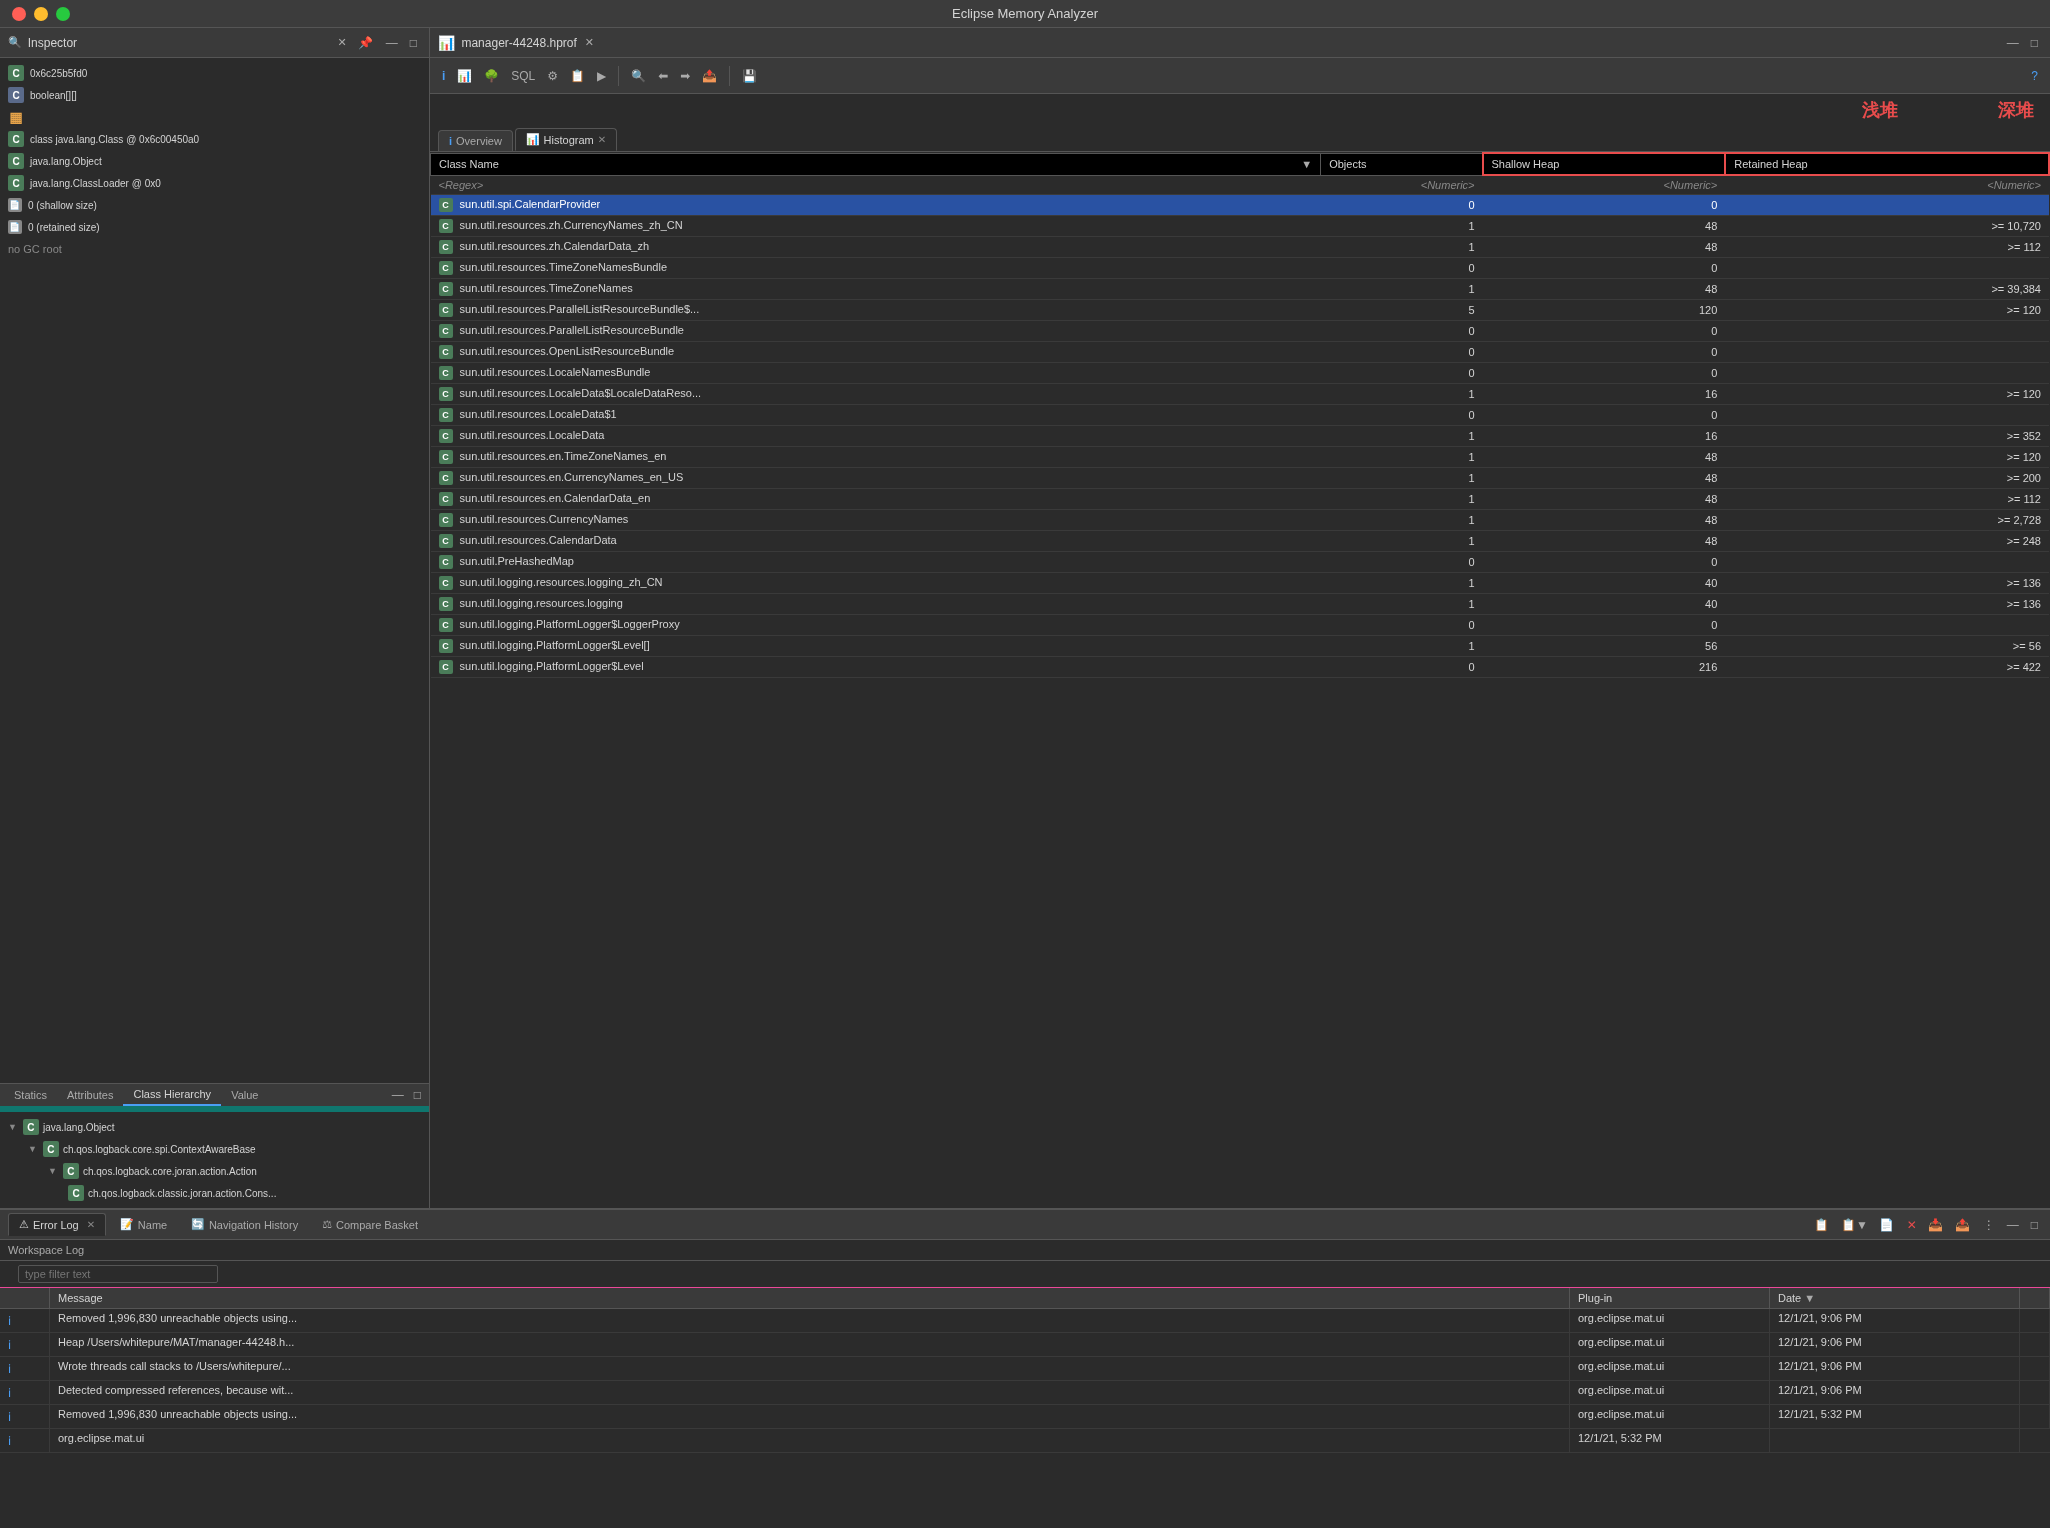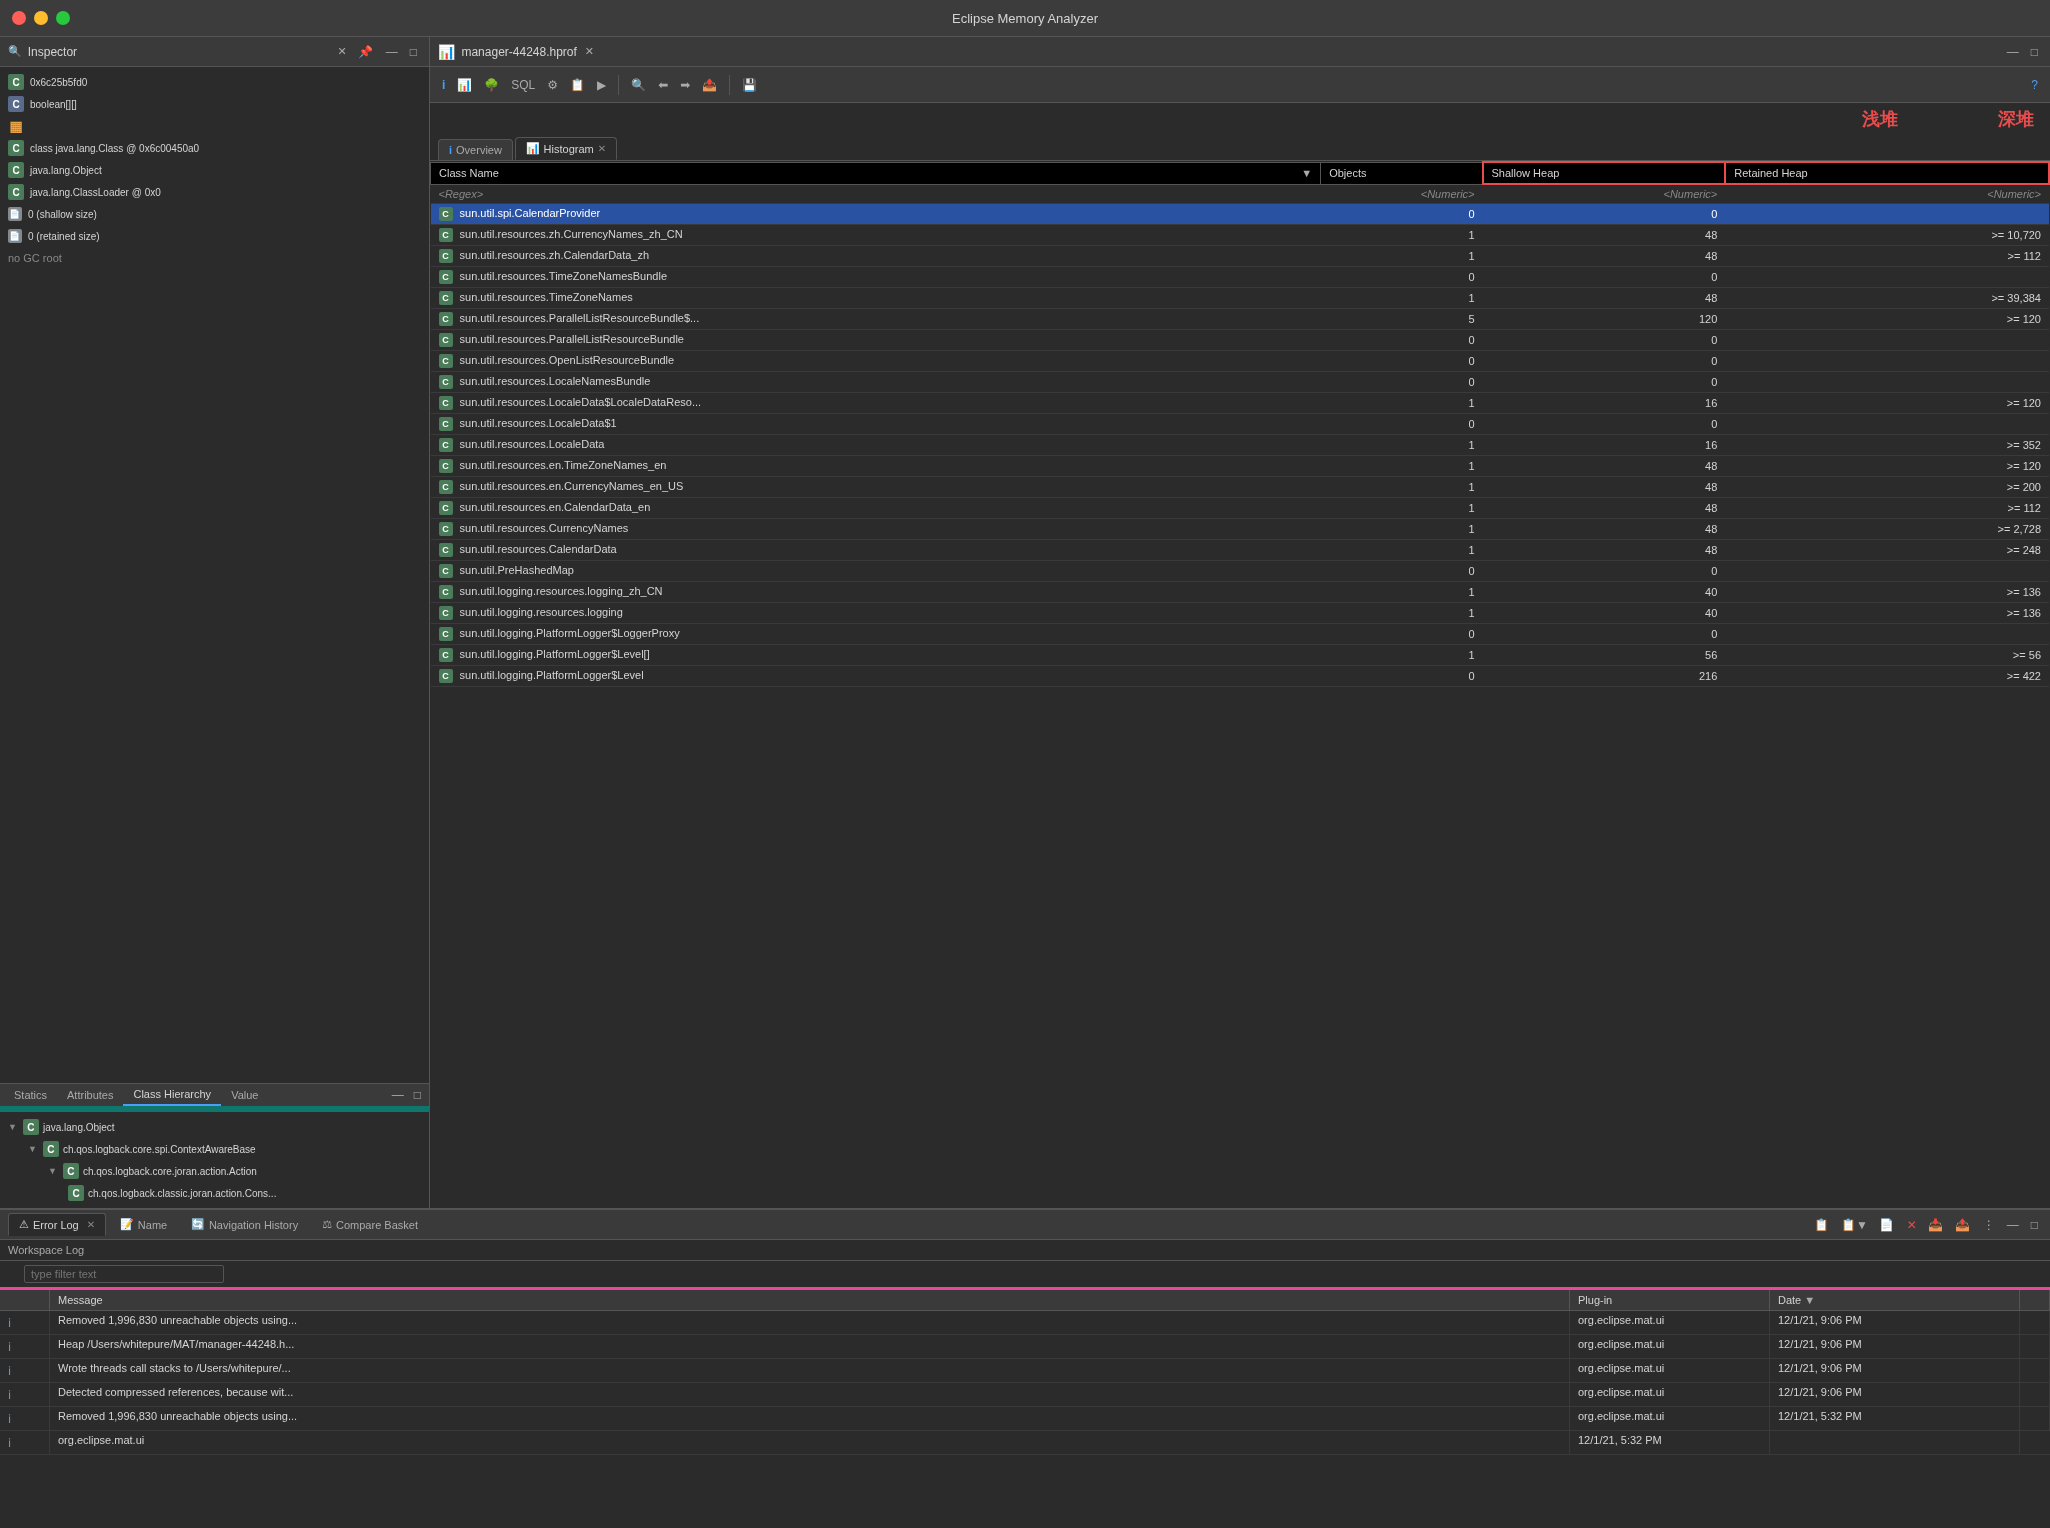--- a/index.html
+++ b/index.html
@@ -10,21 +10,21 @@
       color: #d4d4d4;
       width: 2050px;
       height: 1528px;
       overflow: hidden;
       display: flex;
       flex-direction: column;
     }
 
     
     .titlebar {
-      height: 37px;
+      height: 28px;
       background: #3c3c3c;
       display: flex;
       align-items: center;
       justify-content: center;
       position: relative;
       border-bottom: 1px solid #555;
       flex-shrink: 0;
     }
     .titlebar-title {
       font-size: 13px;
@@ -351,22 +351,22 @@
       margin-left: auto;
       gap: 4px;
     }
     .workspace-label {
       padding: 4px 8px;
       font-size: 11px;
       color: #aaa;
       border-bottom: 1px solid #555;
     }
     .filter-input-row {
-      padding: 4px 24px;
-      border-bottom: 3px solid #ec4899;
+      padding: 4px 18px;
+      border-bottom: 1px solid #ec4899;
     }
     .filter-input {
       width: 200px;
       background: #2b2b2b;
       border: 1px solid #555;
       color: #888;
       font-size: 11px;
       padding: 2px 6px;
       border-radius: 2px;
     }

